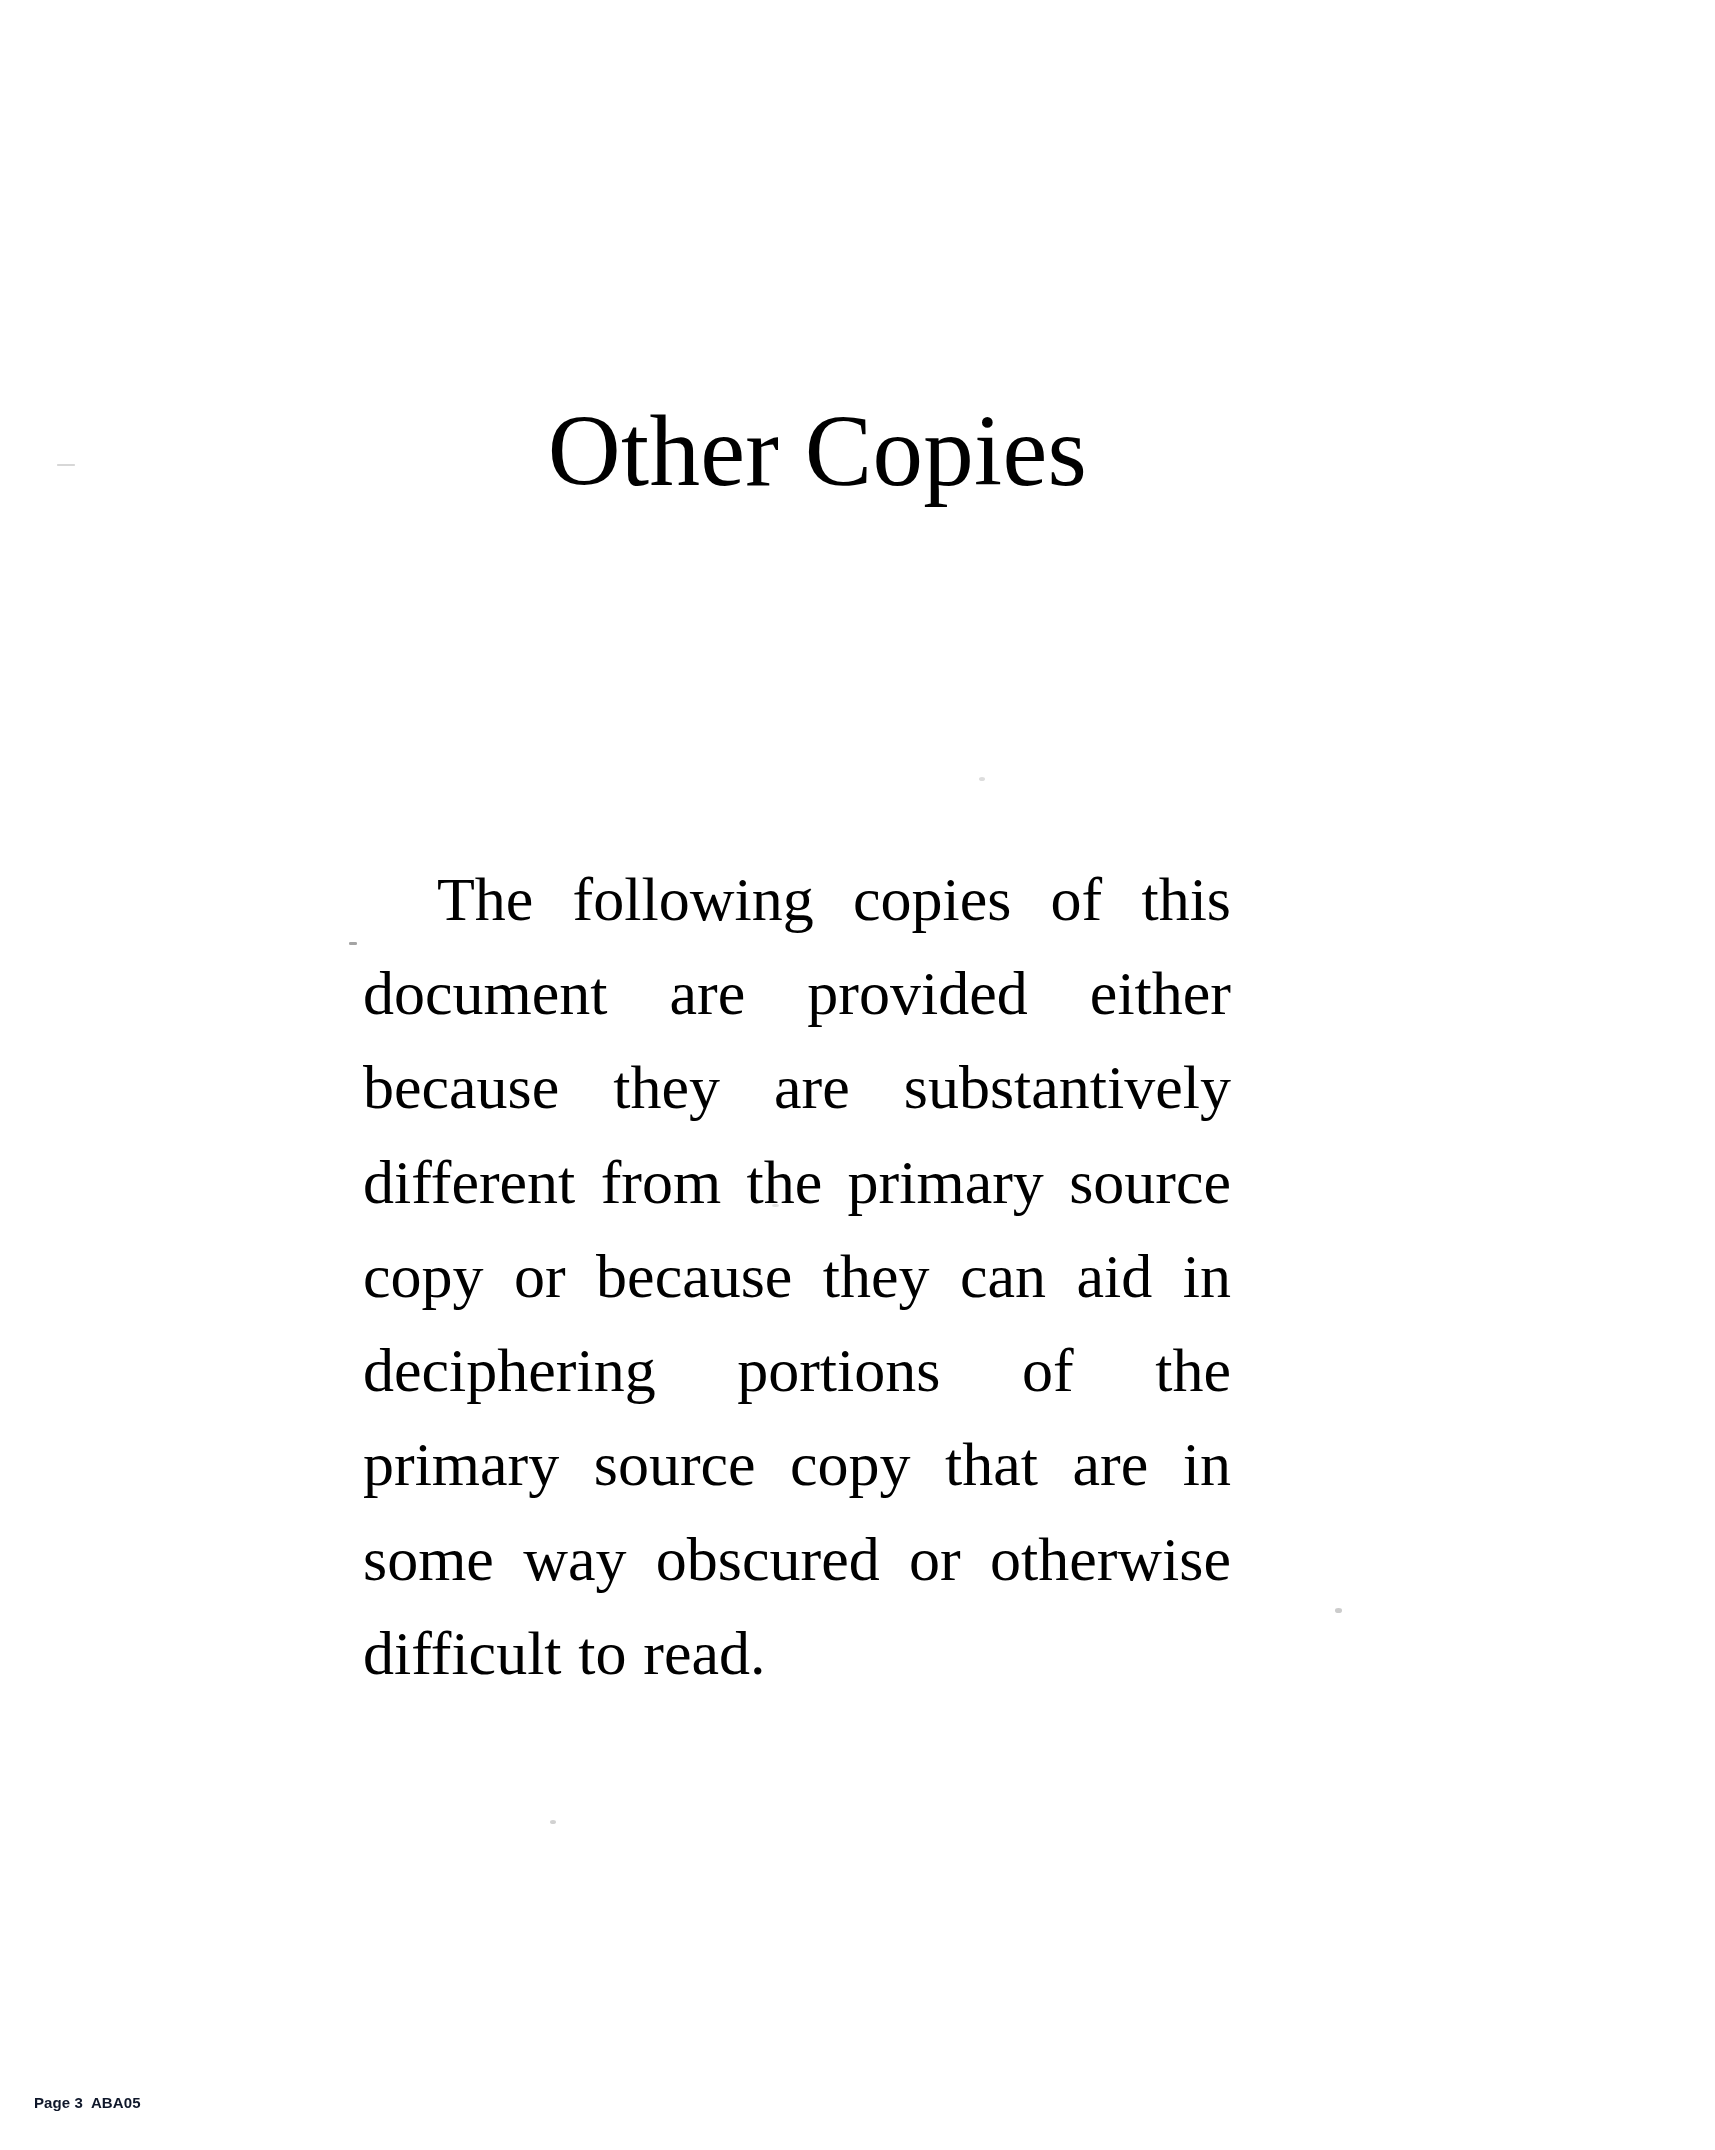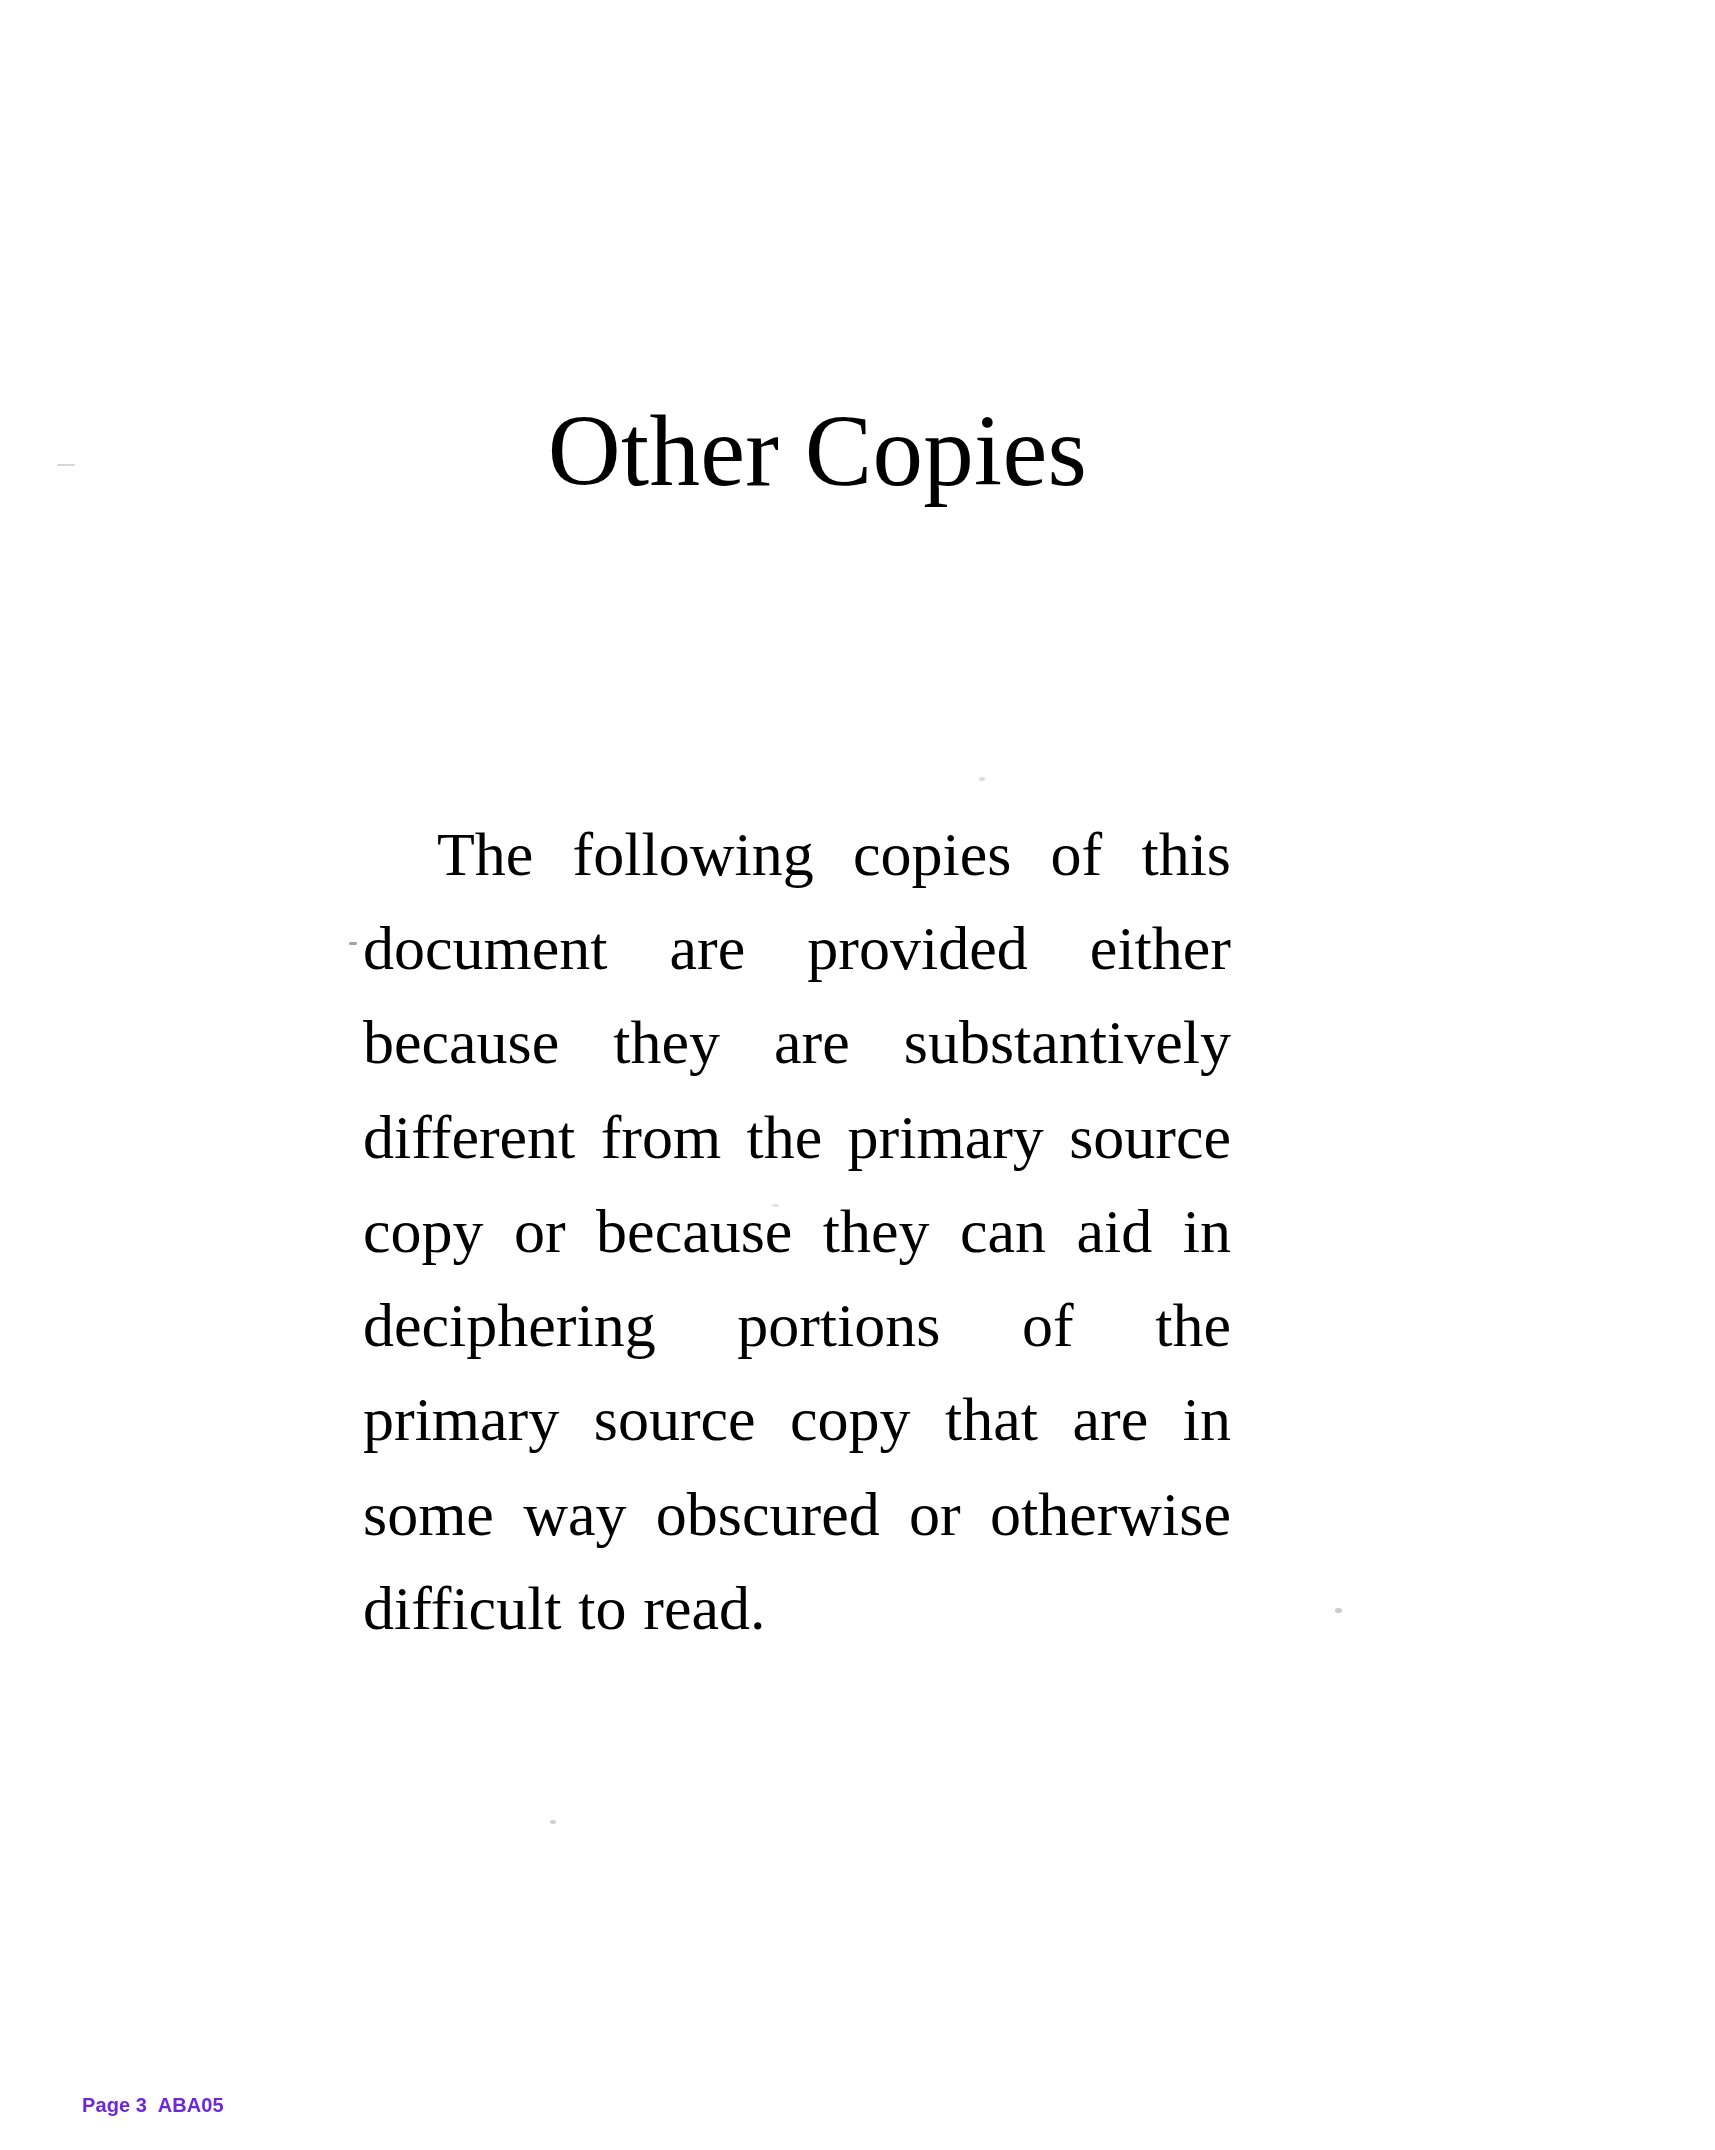--- a/index.html
+++ b/index.html
@@ -35,21 +35,21 @@
     font-weight: 400;
     letter-spacing: 0.3px;
     
     transform: translateX(-40px);
   }
 
   
   .body-block {
     position: absolute;
     left: 363px;
-    top: 807px;
+    top: 852px;
     width: 868px;
   }
 
   .body-text {
     font-family: "Liberation Serif", serif;
     font-size: 62px;
     line-height: 1.52;
     text-align: justify;
     text-indent: 74px;
     font-weight: 400;
@@ -70,26 +70,25 @@
   .speck.s4 { left: 1335px; top: 1608px; width: 6.7px; height: 4.7px; opacity: .45; }
   .speck.s5 { left: 550px;  top: 1820px; width: 6px; height: 4px; opacity: .4; }
   .speck.s6 { left: 772px; top: 1204px; width: 6.7px; height: 3.4px; opacity: .25; }
 
   
   .footer-stamp {
     position: absolute;
     left: 34px;
     top: 2094px;
     font-family: "Liberation Sans", sans-serif;
-    font-size: 20px;
+    font-size: 15px;
     font-weight: 700;
     letter-spacing: 0.1px;
-    color: #6d28d9;
+    color: #0f172a;
     white-space: pre;
-    margin-left: 48px;
   }
 </style>
 </head>
 <body>
 
 <div class="page">
 
   <h1 class="doc-title">Other Copies</h1>
 
   <div class="body-block">

